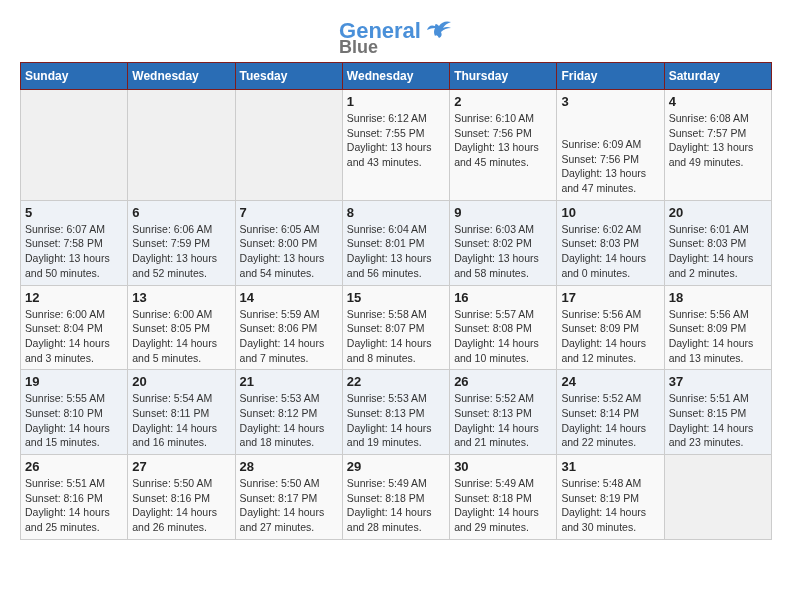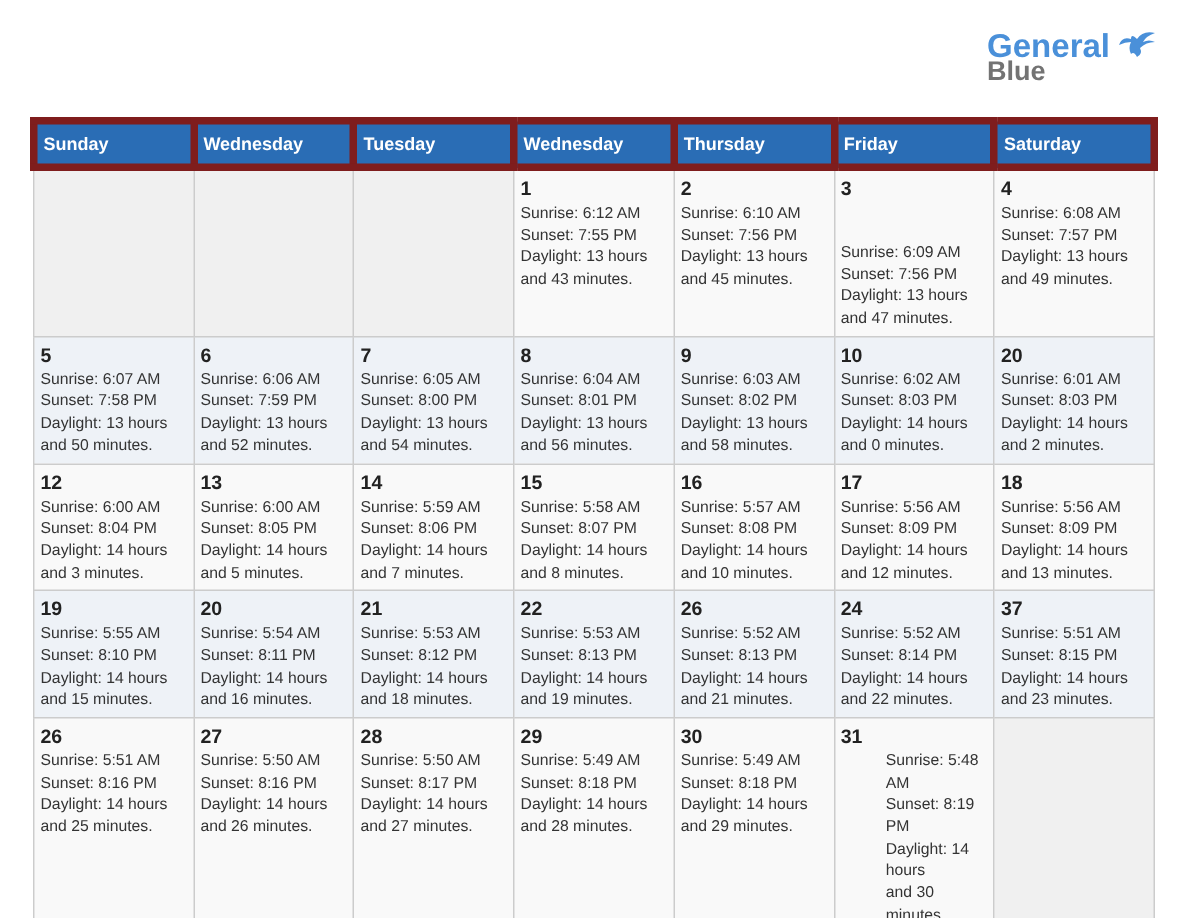--- a/index.html
+++ b/index.html
@@ -5,23 +5,23 @@
     * { box-sizing: border-box; margin: 0; padding: 0; }
     body {
       font-family: Arial, sans-serif;
       background: #fff;
       width: 792px;
       min-height: 612px;
       padding: 20px;
     }
     .header {
       display: flex;
-      justify-content: flex-end;
+      justify-content: center;
       align-items: flex-start;
-      margin-bottom: 22px;
+      margin-bottom: 6px;
     }
     .logo {
       display: flex;
       flex-direction: column;
       align-items: flex-start;
     }
     .logo-text {
       font-size: 22px;
       font-weight: bold;
       color: #1a3a5c;
@@ -47,21 +47,21 @@
       border-collapse: collapse;
       font-size: 11px;
     }
     .calendar thead th {
       background-color: #2a6db5;
       color: white;
       padding: 6px 4px;
       text-align: left;
       font-weight: bold;
       font-size: 12px;
-      border: 5px solid #7f1d1d;
+      border: 1px solid #7f1d1d;
     }
     .calendar tbody td {
       border: 1px solid #ccc;
       vertical-align: top;
       padding: 4px;
       width: 107px;
       min-height: 80px;
       background: #fff;
     }
     .calendar tbody tr:nth-child(odd) td {
@@ -337,21 +337,21 @@
         </td>
         <td>
           <span class="day-number">30</span>
           <div class="day-info" style="white-space: pre-line;">Sunrise: 5:49 AM
 Sunset: 8:18 PM
 Daylight: 14 hours
 and 29 minutes.</div>
         </td>
         <td>
           <span class="day-number">31</span>
-          <div class="day-info" style="white-space: pre-line; margin-left: 30px;">Sunrise: 5:48 AM
+          <div class="day-info" style="white-space: pre-line;">Sunrise: 5:48 AM
 Sunset: 8:19 PM
 Daylight: 14 hours
 and 30 minutes.</div>
         </td>
         <td class="empty-cell"></td>
       </tr>
     </tbody>
 </table>
 
 </body></html>

